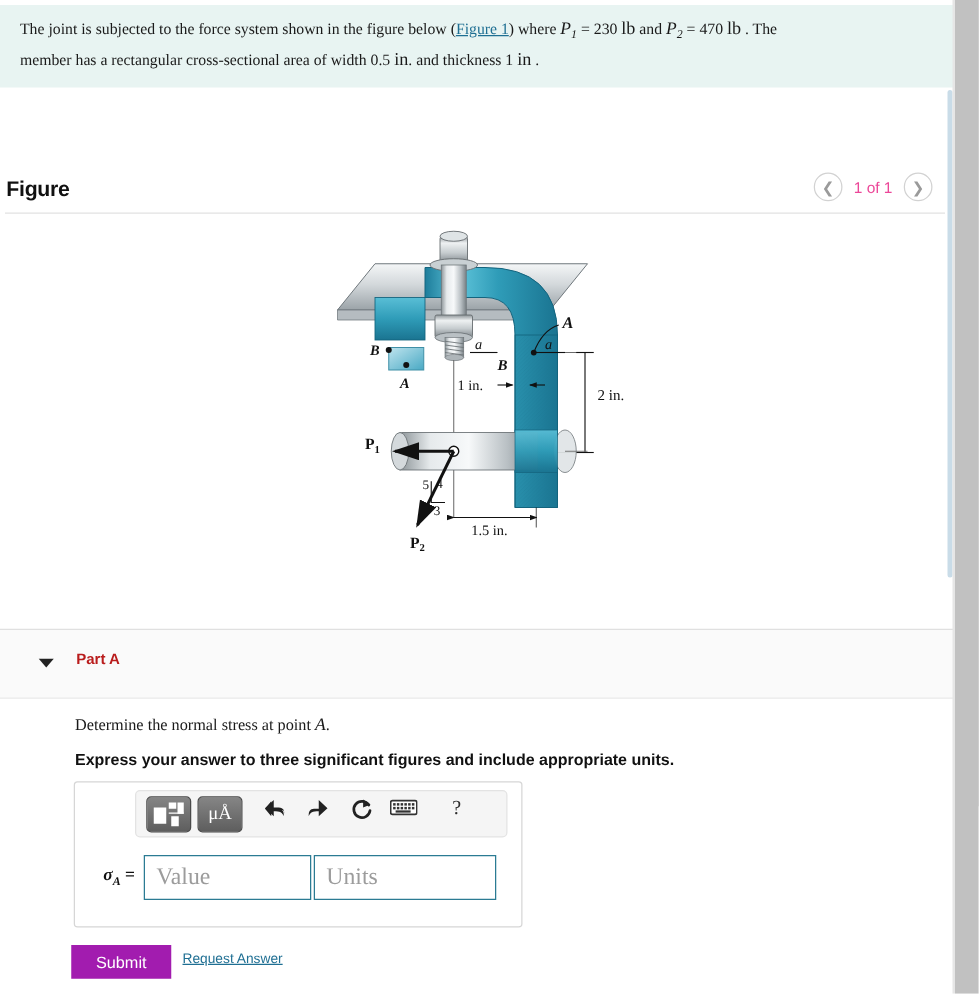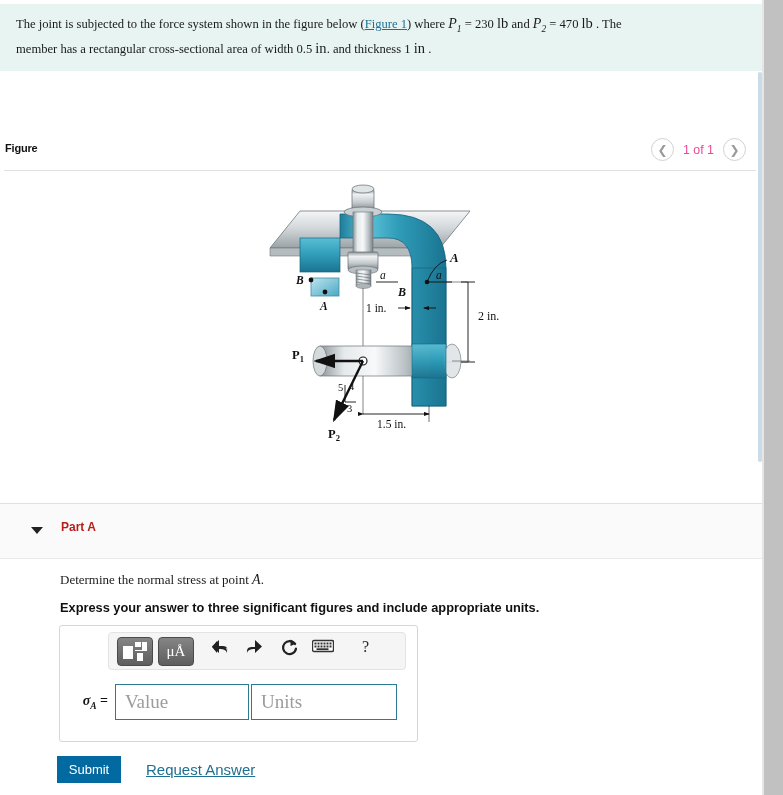--- a/index.html
+++ b/index.html
@@ -53,21 +53,21 @@
   
   .figure-head {
     position: absolute;
     left: 0; top: 136px;
     width: 764px;
     height: 36px;
   }
   .figure-title {
     position: absolute;
     left: 5px; top: 6px;
-    font-size: 11px;
+    font-size: 17px;
     font-weight: bold;
     color: #111;
     letter-spacing: -0.2px;
   }
   .fig-nav {
     position: absolute;
     right: 18px; top: 2px;
     display: flex;
     align-items: center;
     gap: 9px;
@@ -239,32 +239,32 @@
     padding: 0 9px;
     outline: none;
   }
   .ans-input::placeholder { color: #9c9c9c; opacity: 1; }
   .w-value { width: 134px; }
   .w-units { width: 146px; margin-left: 2px; }
 
   .submit-btn {
     position: absolute;
     left: 57px; top: 756px;
-    width: 64px; height: 27px;
-    background: #0369a1;
+    width: 80px; height: 27px;
+    background: #a21caf;
     color: #fff;
     border: none;
     font-size: 13px;
     font-family: "Liberation Sans", sans-serif;
     cursor: pointer;
   }
   .req-answer {
     position: absolute;
     left: 146px; top: 761px;
-    font-size: 15px;
+    font-size: 11px;
     color: #1f6f93;
     text-decoration: underline;
     cursor: pointer;
   }
 
   
   .vscroll-track {
     position: absolute;
     right: 0; top: 0;
     width: 19px; height: 795px;

